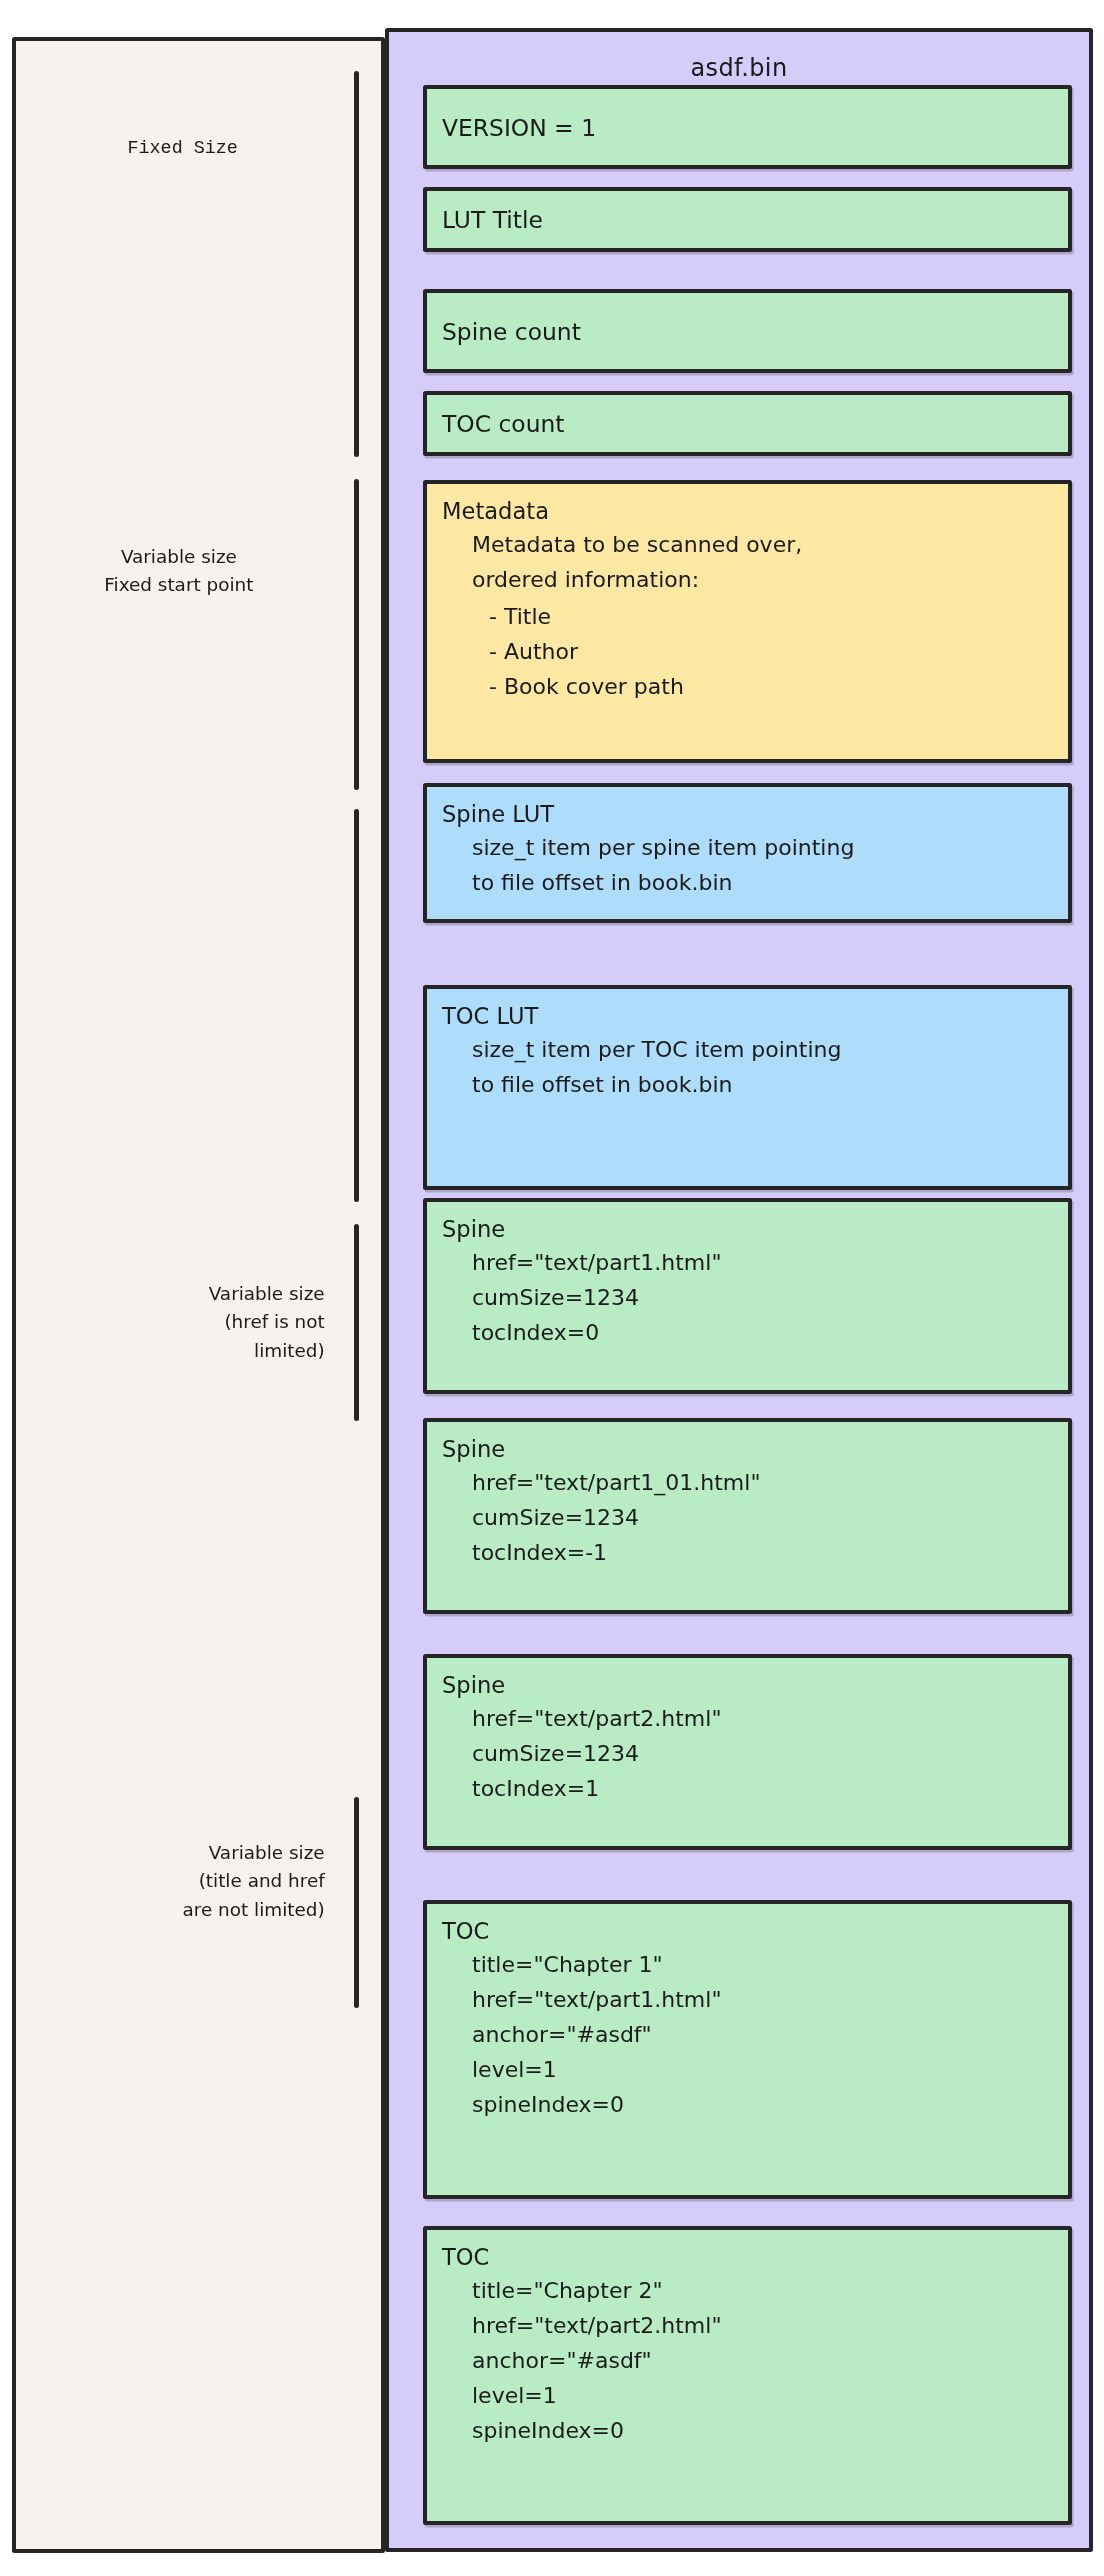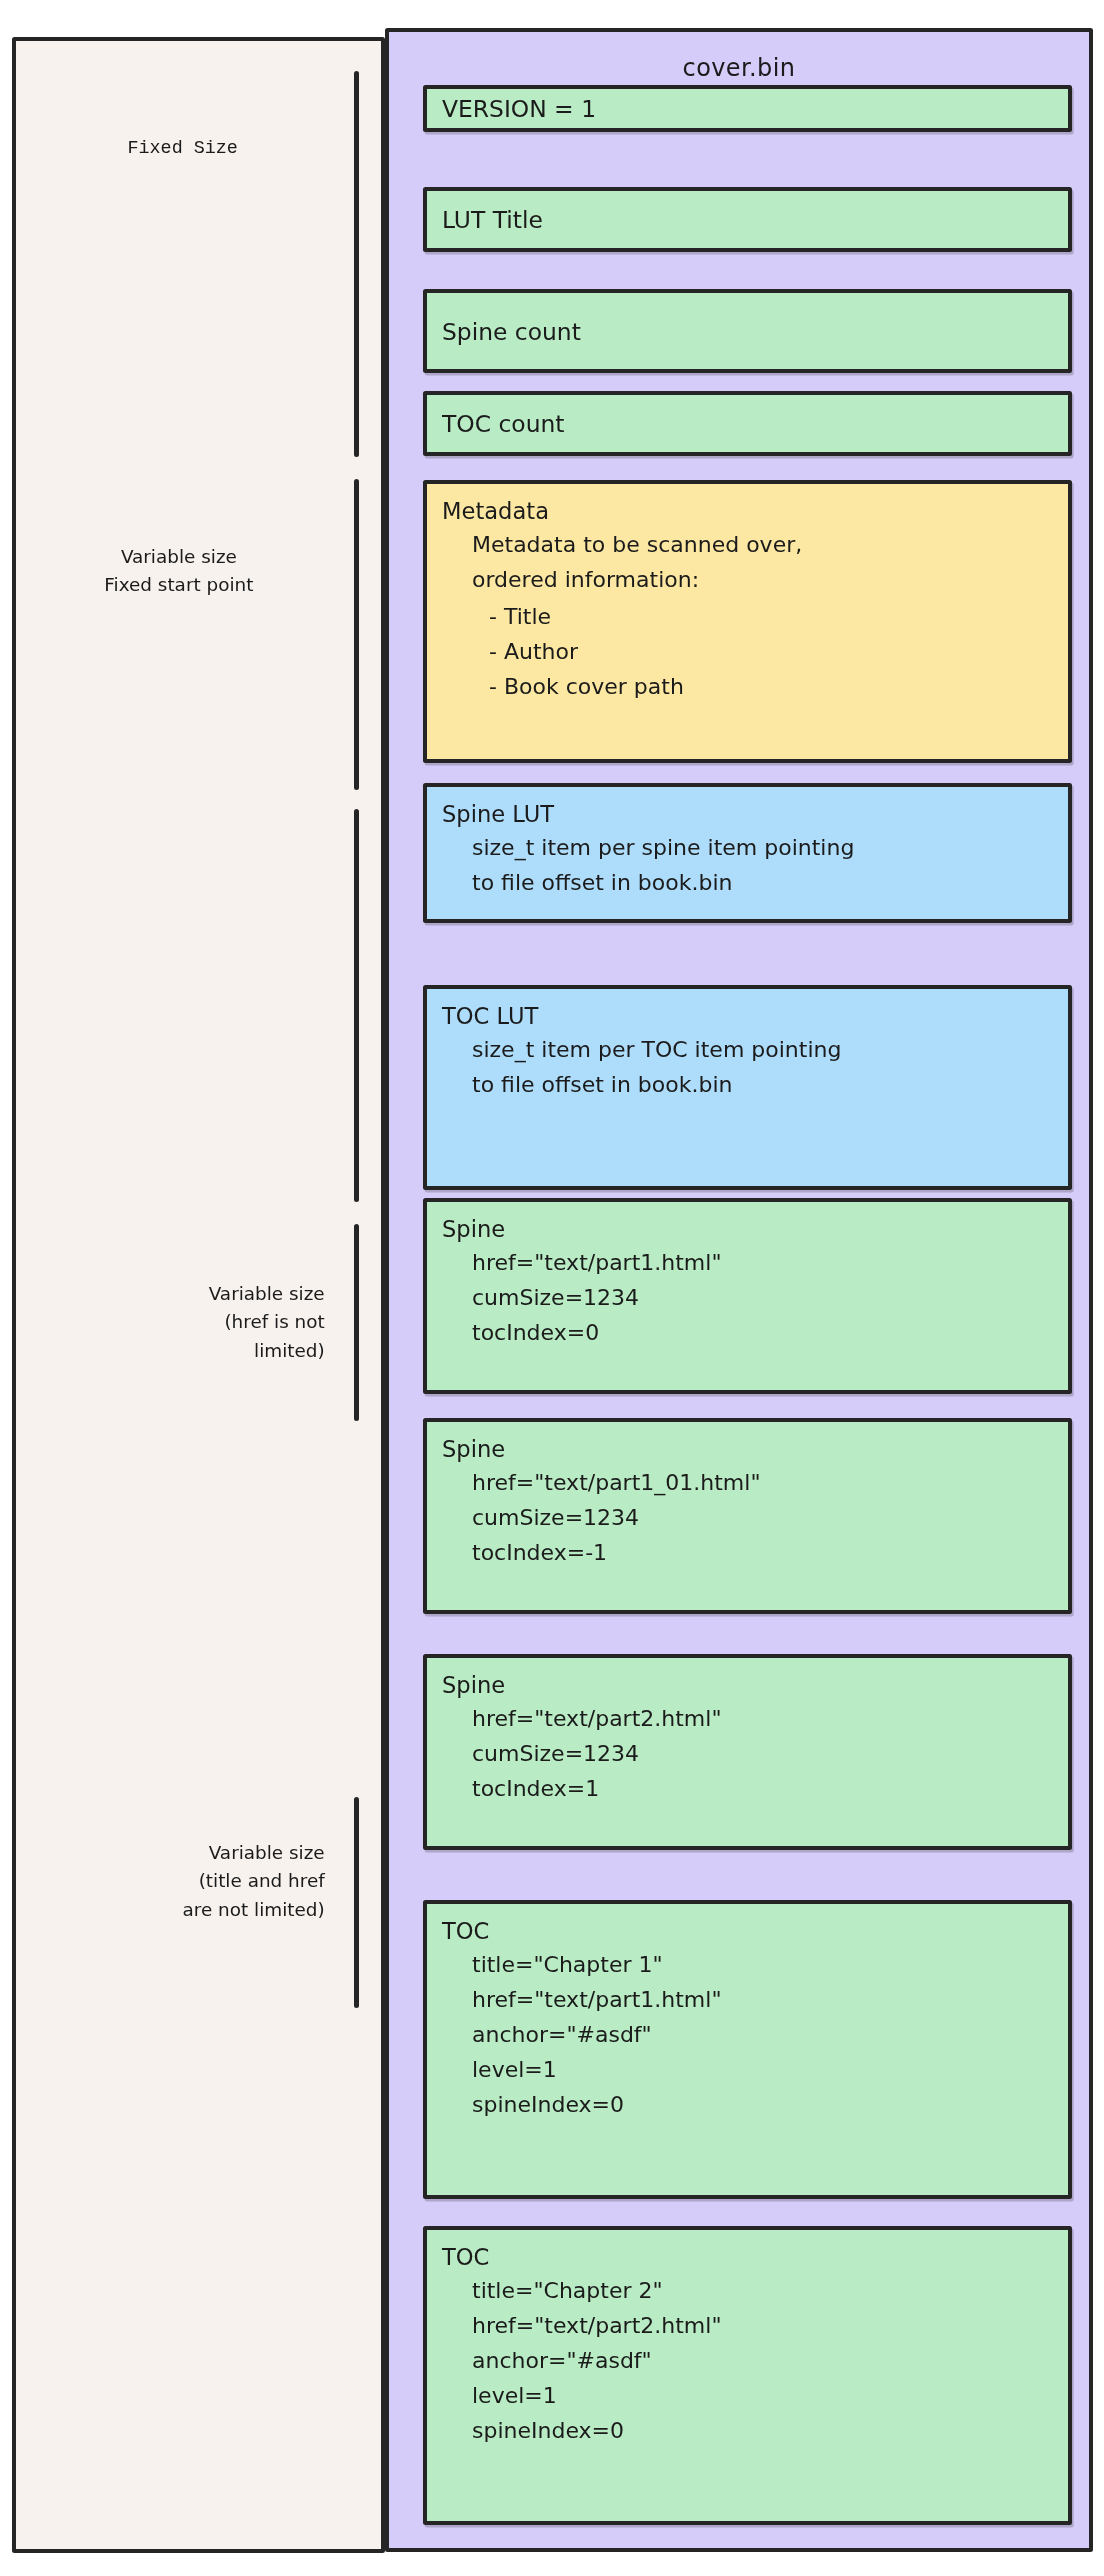--- a/index.html
+++ b/index.html
@@ -137,24 +137,24 @@
     <div class="left-label right" style="left:33px; top:1239px; width:276px;">Variable size
 (href is not
 limited)</div>
 
     <div class="left-label right" style="left:25px; top:1798px; width:284px;">Variable size
 (title and href
 are not limited)</div>
   </div>
 
   <div class="panel-right">
-    <div class="panel-title">cover.bin</div>
-  </div>
-
-  <div class="box green simple" style="top:85px; height:47px;">
+    <div class="panel-title">asdf.bin</div>
+  </div>
+
+  <div class="box green simple" style="top:85px; height:84px;">
     <div class="title">VERSION = 1</div>
   </div>
 
   <div class="box green simple" style="top:187px; height:65px;">
     <div class="title">LUT Title</div>
   </div>
 
   <div class="box green simple" style="top:289px; height:84px;">
     <div class="title">Spine count</div>
   </div>

